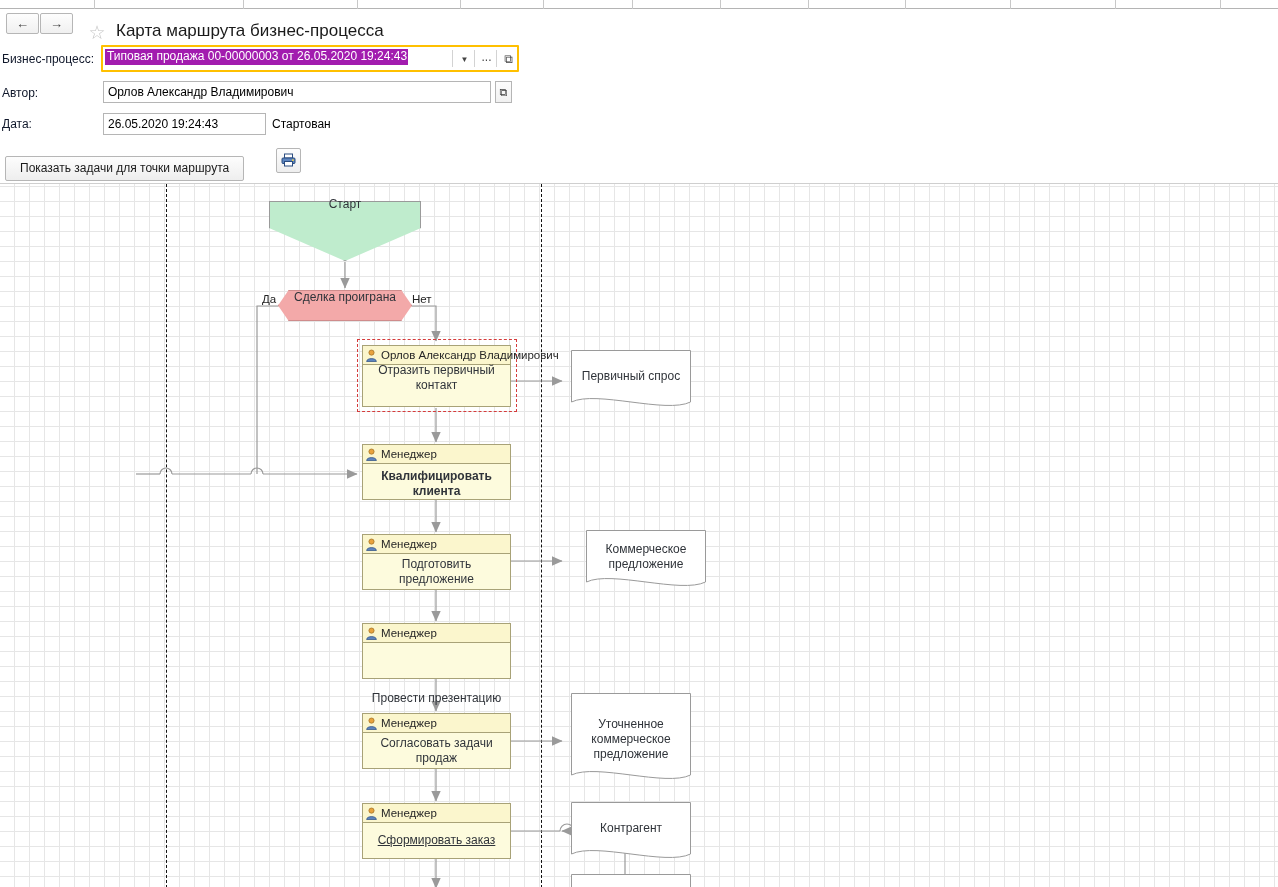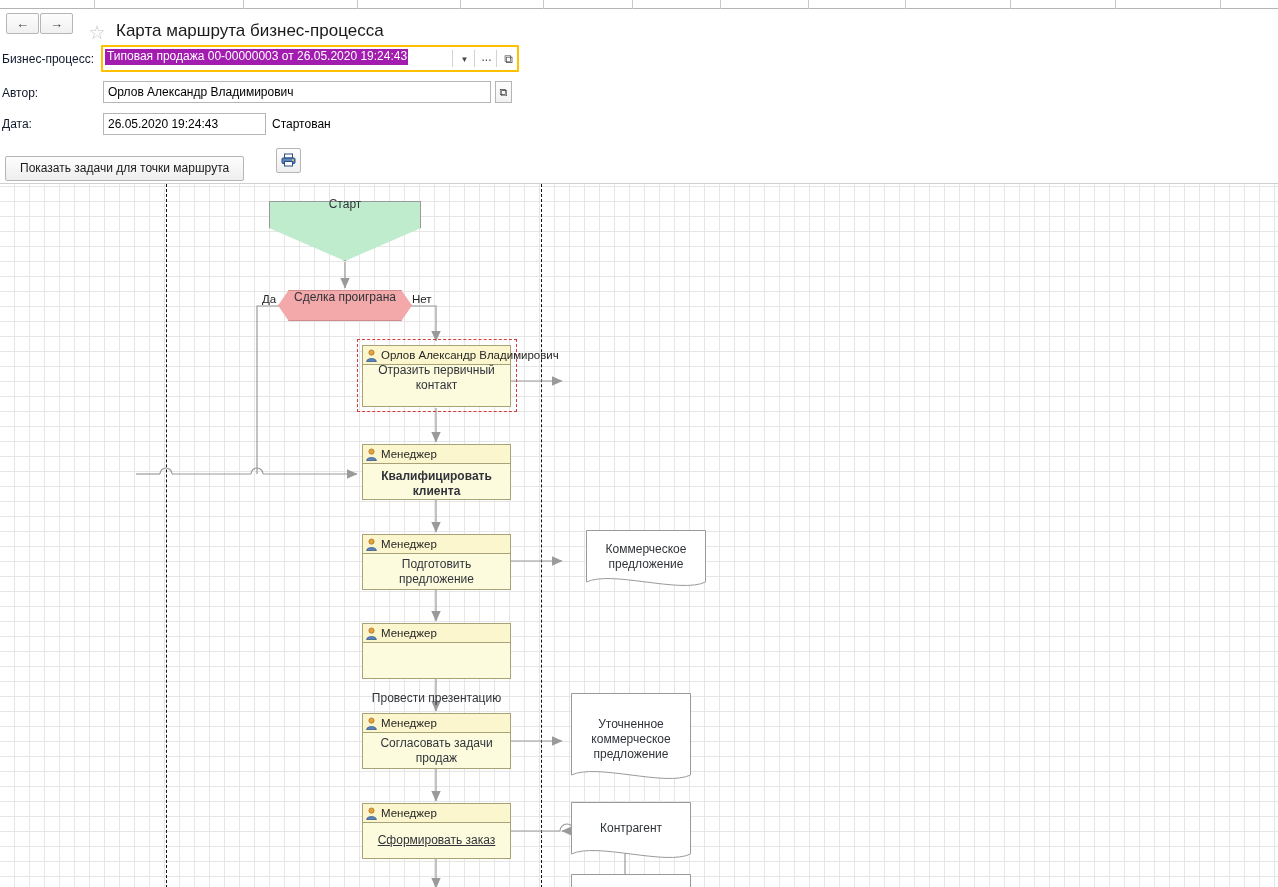--- a/index.html
+++ b/index.html
@@ -425,20 +425,26 @@
         <svg class="ico" viewBox="0 0 13 13">
           <circle cx="6.5" cy="3.6" r="2.6" fill="#e8a33d" stroke="#9c6a1e" stroke-width="0.7"></circle>
           <path d="M1.6,12.5 C1.6,8.6 11.4,8.6 11.4,12.5 z" fill="#5d85bf" stroke="#2a4c80" stroke-width="0.7"></path>
         </svg>
         <span class="who">Менеджер</span>
       </div>
       <div class="task-body" style="height:35px;text-decoration:underline;">Сформировать заказ</div>
     </div>
 
 
+    <div class="doc-node" style="left:571px; top:166px; width:120px; height:62px;">
+      <svg width="120" height="62" viewBox="0 0 120 62">
+        <path d="M0.5,0.5 H119.5 V52 C95,64 25,40 0.5,52 Z" fill="#ffffff" stroke="#9a9a9a" stroke-width="1"></path>
+      </svg>
+      <div class="doc-label" style="top:19px;">Первичный спрос</div>
+    </div>
 
     <div class="doc-node" style="left:571px; top:346px; width:120px; height:62px;margin-left:15px;">
       <svg width="120" height="62" viewBox="0 0 120 62">
         <path d="M0.5,0.5 H119.5 V52 C95,64 25,40 0.5,52 Z" fill="#ffffff" stroke="#9a9a9a" stroke-width="1"></path>
       </svg>
       <div class="doc-label" style="top:12px;">Коммерческое предложение</div>
     </div>
 
     <div class="doc-node" style="left:571px; top:509px; width:120px; height:92px;">
       <svg width="120" height="92" viewBox="0 0 120 92">

